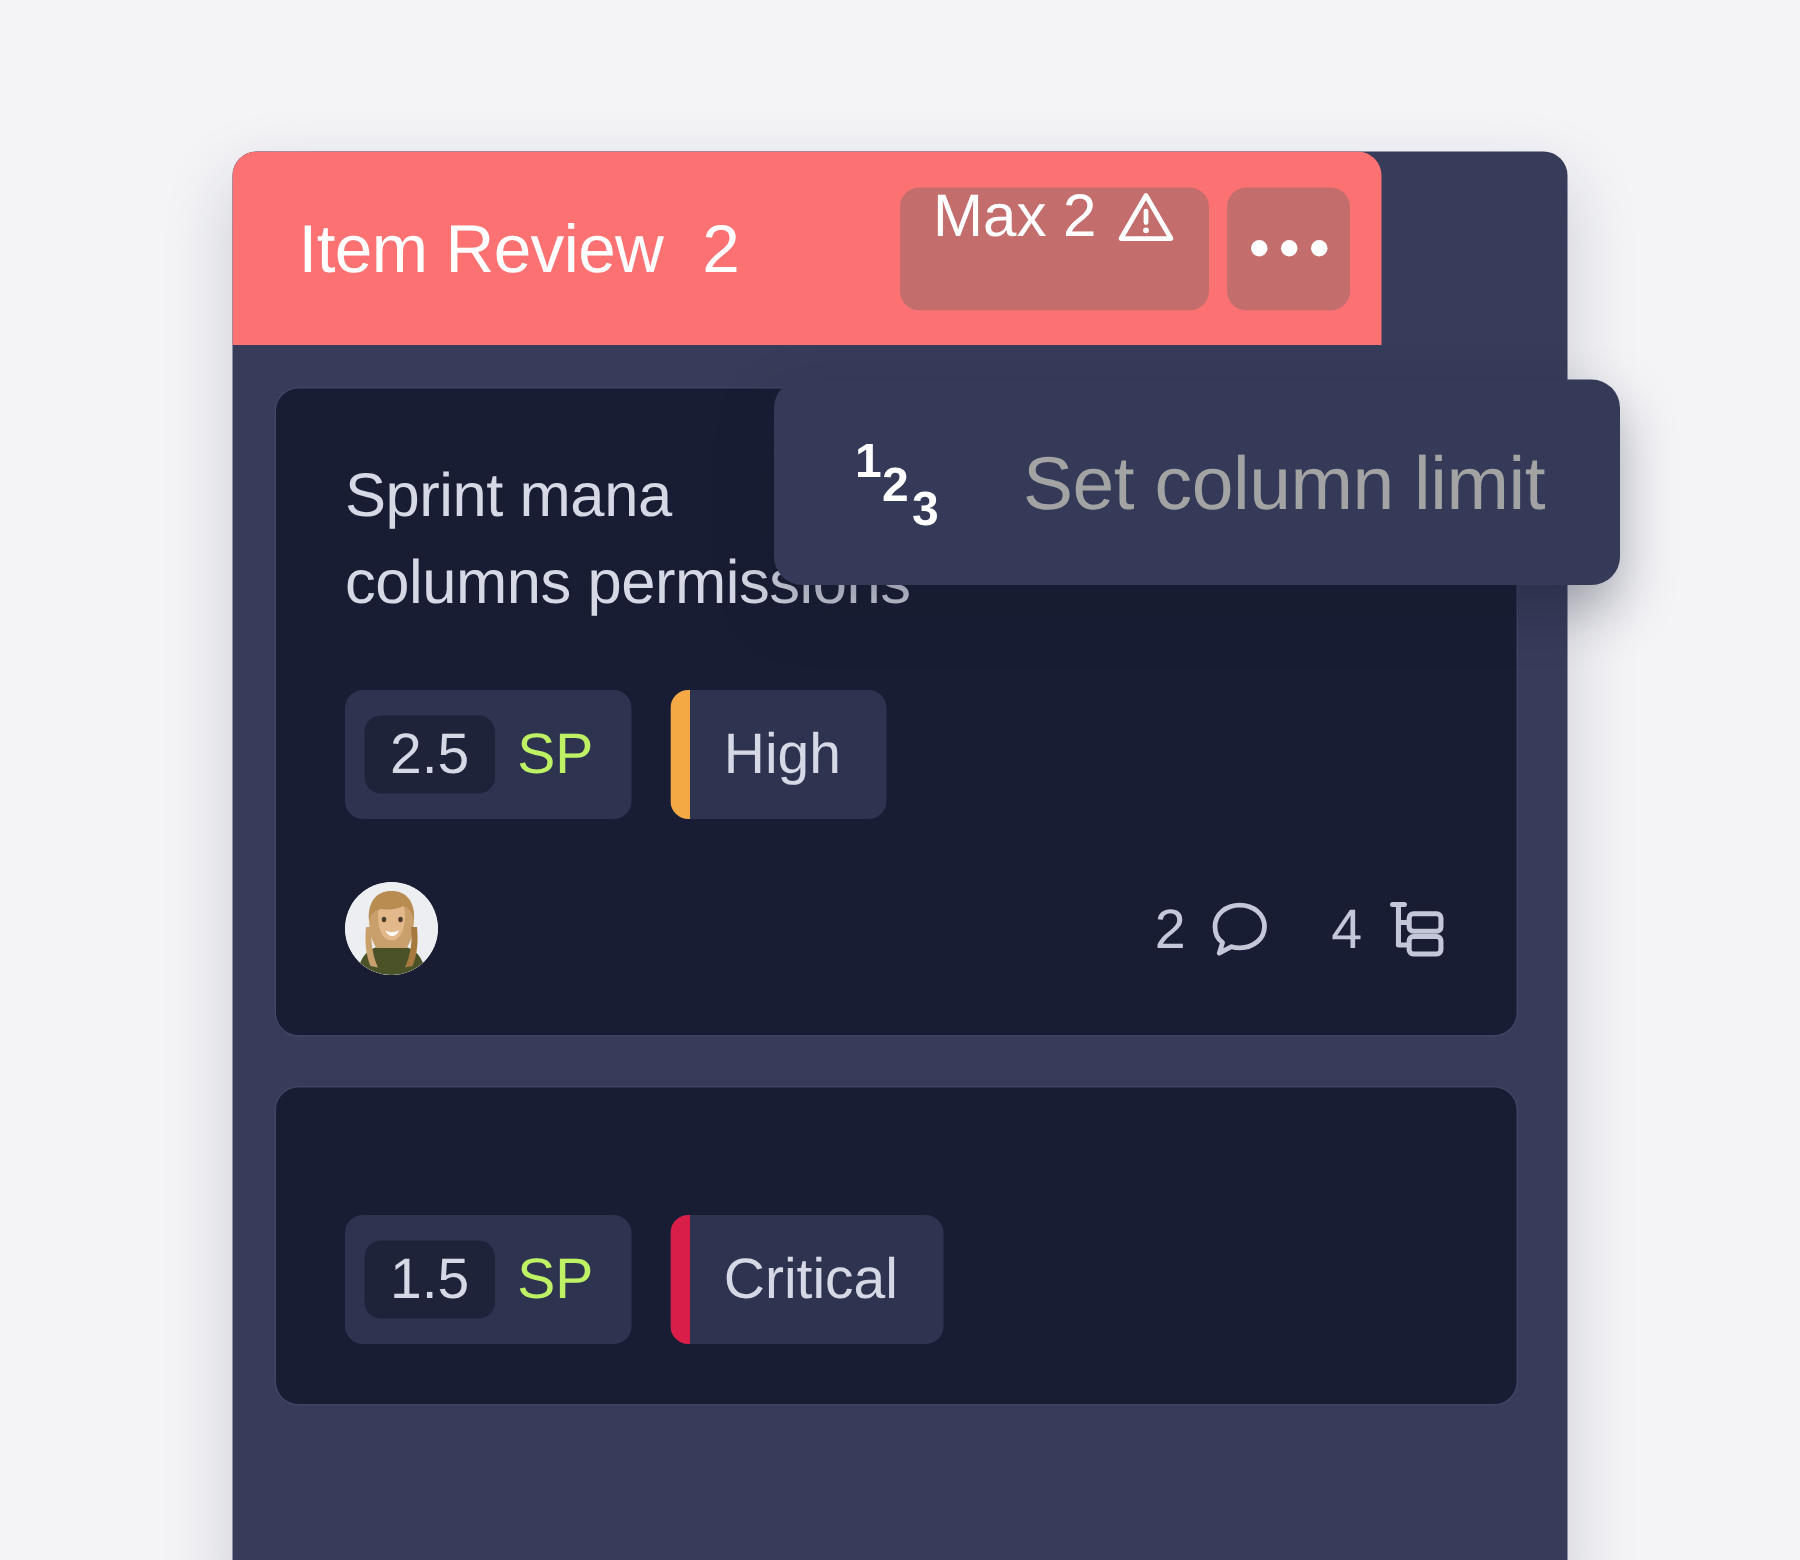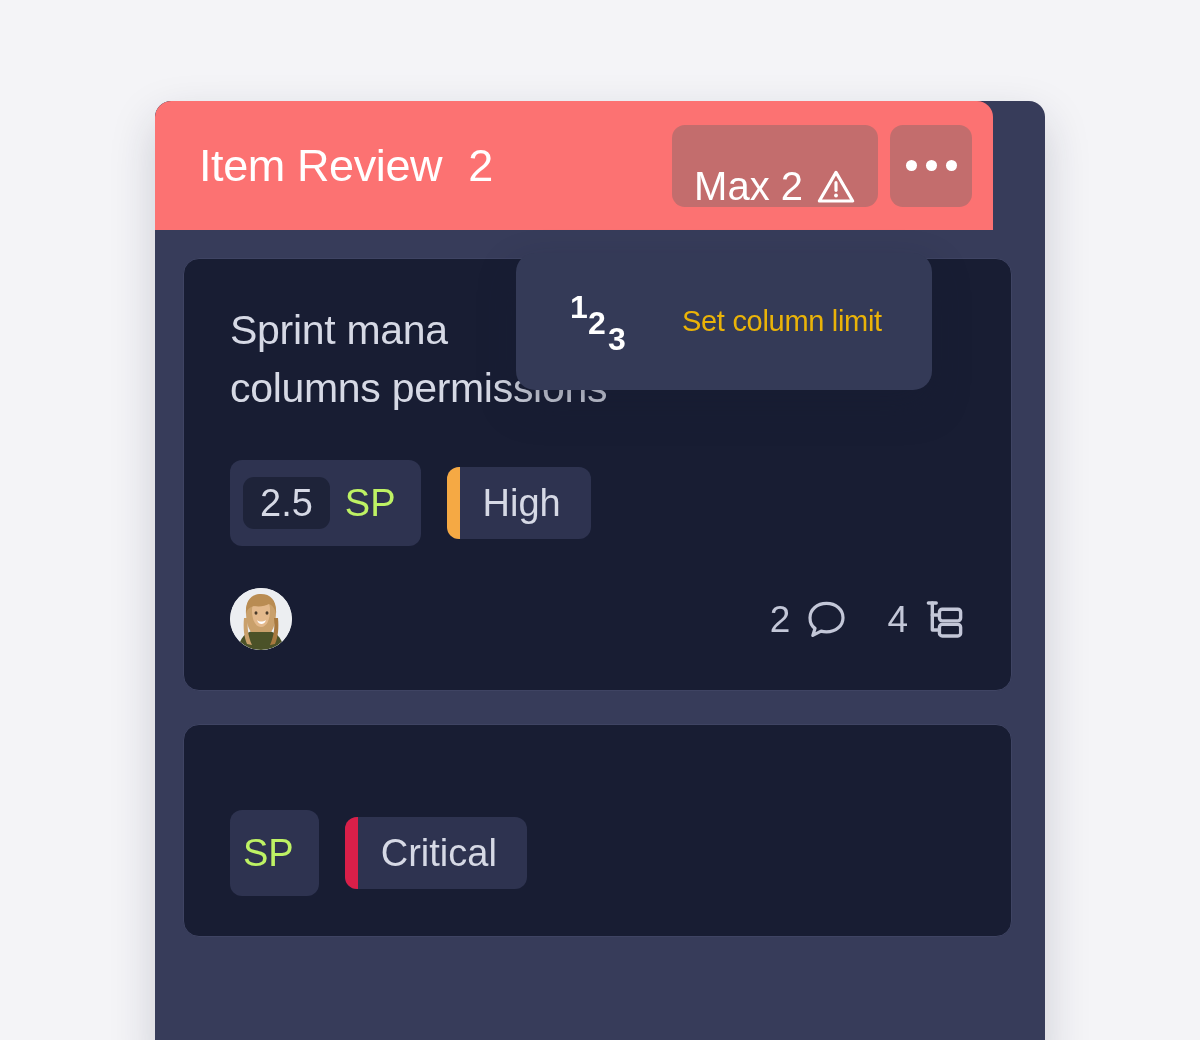--- a/index.html
+++ b/index.html
@@ -27,21 +27,21 @@
     border-radius: 16px 16px 0 0;
     box-shadow: 0 18px 46px rgba(30, 34, 60, 0.18);
     overflow: hidden;
   }
 
   
   .column-header {
     position: absolute;
     left: 0;
     top: 0;
-    width: 838px;
+    width: 766px;
     height: 129px;
     background: #fc7272;
     border-radius: 16px 16px 0 0;
     display: flex;
     align-items: center;
     padding: 0 21px 0 44px;
   }
 
   .column-title {
     color: #ffffff;
@@ -56,21 +56,21 @@
     font-size: 45px;
     font-weight: 400;
     margin-left: 26px;
     white-space: nowrap;
   }
 
   .header-spacer { flex: 1 1 auto; min-width: 22px; }
 
   .wip-badge {
     display: flex;
-    align-items: flex-end;
+    align-items: flex-start;
     gap: 13px;
     height: 82px;
     padding: 0 22px;
     background: #c36d6d;
     border-radius: 13px;
     color: #ffffff;
     font-size: 40px;
     white-space: nowrap;
   }
 
@@ -156,21 +156,21 @@
     font-size: 38px;
     line-height: 1;
   }
 
   .priority-badge {
     position: relative;
     display: flex;
     align-items: center;
     background: #2e3350;
     border-radius: 12px;
-    height: 72px;
+    height: 86px;
     padding: 0 30px 0 36px;
     overflow: hidden;
   }
 
   .priority-bar {
     position: absolute;
     left: 0;
     top: 0;
     bottom: 0;
     width: 13px;
@@ -226,22 +226,22 @@
     padding: 0 50px 0 52px;
     background: #343a57;
     border-radius: 19px;
     box-shadow: 0 16px 36px rgba(24, 28, 48, 0.35);
     z-index: 40;
   }
 
   .tooltip-icon { width: 84px; height: 64px; display: block; flex: 0 0 auto; }
 
   .tooltip-label {
-    color: #eab308;
-    font-size: 29px;
+    color: #a3a3a3;
+    font-size: 50px;
     letter-spacing: -0.3px;
     white-space: nowrap;
     line-height: 1;
   }
 </style>
 </head>
 <body>
 
 <div class="board-column">
 
@@ -328,20 +328,21 @@
             <rect x="9.3" y="14.6" width="11.3" height="6.2" rx="1.5" fill="none" stroke="#c3c7d8" stroke-width="1.8"></rect>
           </svg>
         </div>
       </div>
     </div>
 
     <div class="card">
 
       <div class="card-badges">
         <div class="sp-badge">
+          <span class="sp-value">1.5</span>
           <span class="sp-unit">SP</span>
         </div>
         <div class="priority-badge">
           <span class="priority-bar" style="background: rgb(217, 31, 73);"></span>
           <span class="priority-label">Critical</span>
         </div>
       </div>
     </div>
 
   </div>

